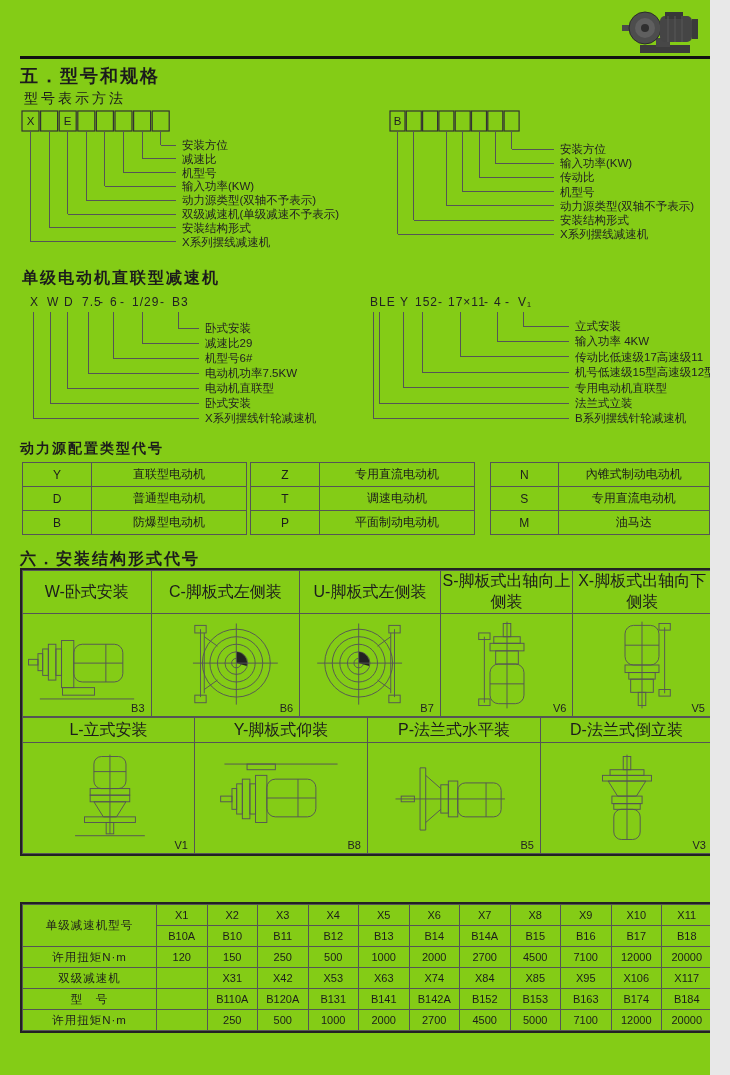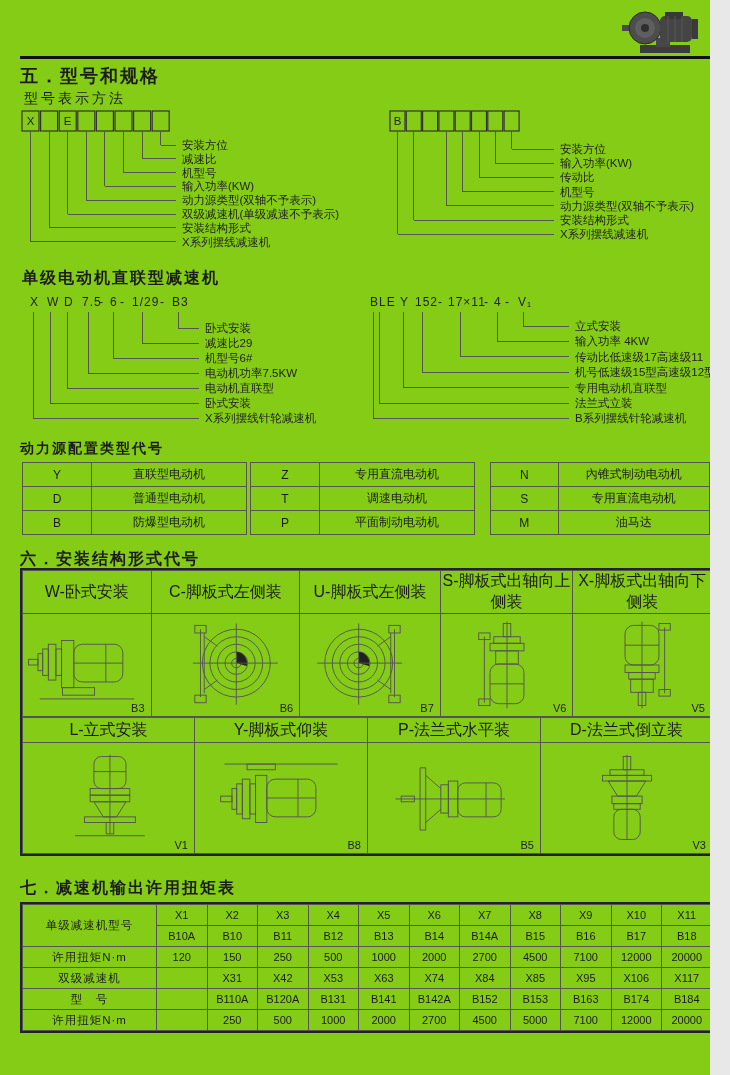--- a/index.html
+++ b/index.html
@@ -459,21 +459,20 @@
                 </svg>
                 <div class="figcode">V3</div>
               </div>
             </td>
           </tr>
         </tbody>
       </table>
     </div>
 
 
-  <div class="abs mid-title" style="left:20px;top:878px">七．减速机输出许用扭矩表</div>
   <div class="abs t7wrap">
     <table class="t7" id="t7">
         <colgroup>
           <col style="width: 134px;">
           <col style="width: 50.5px;">
           <col style="width: 50.5px;">
           <col style="width: 50.5px;">
           <col style="width: 50.5px;">
           <col style="width: 50.5px;">
           <col style="width: 50.5px;">

